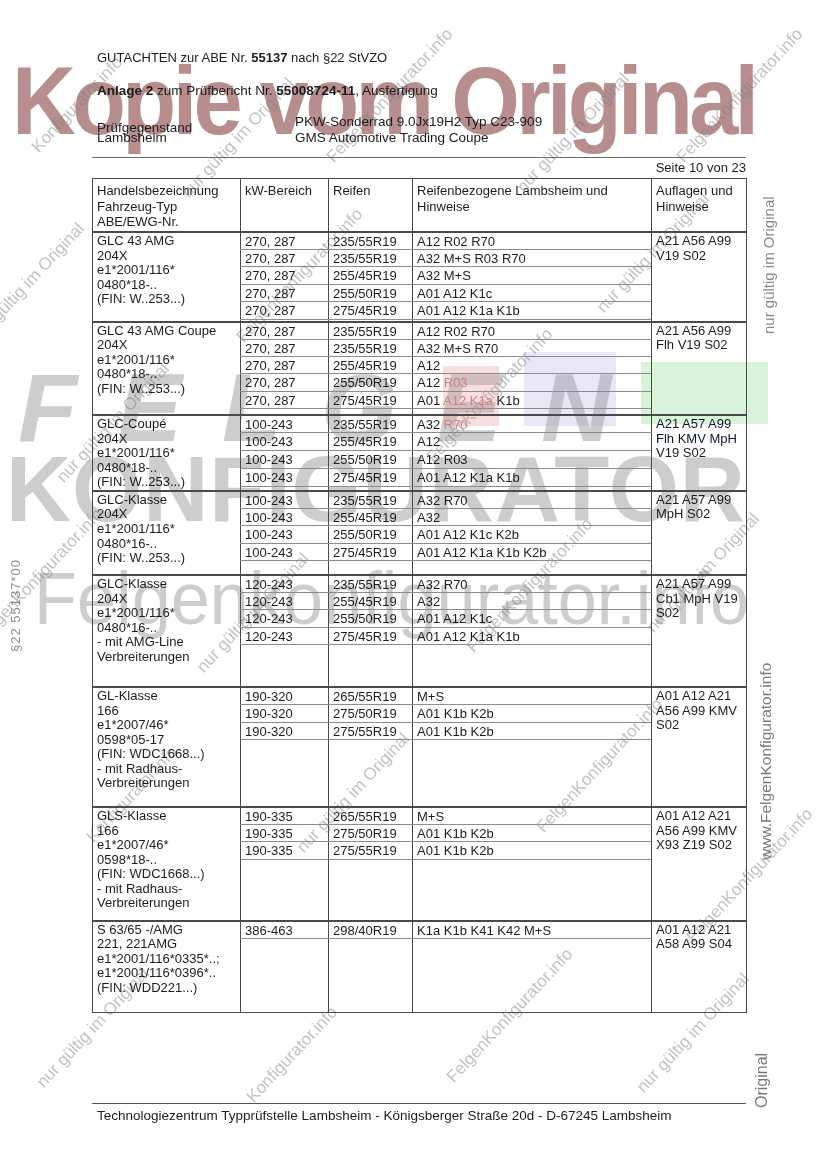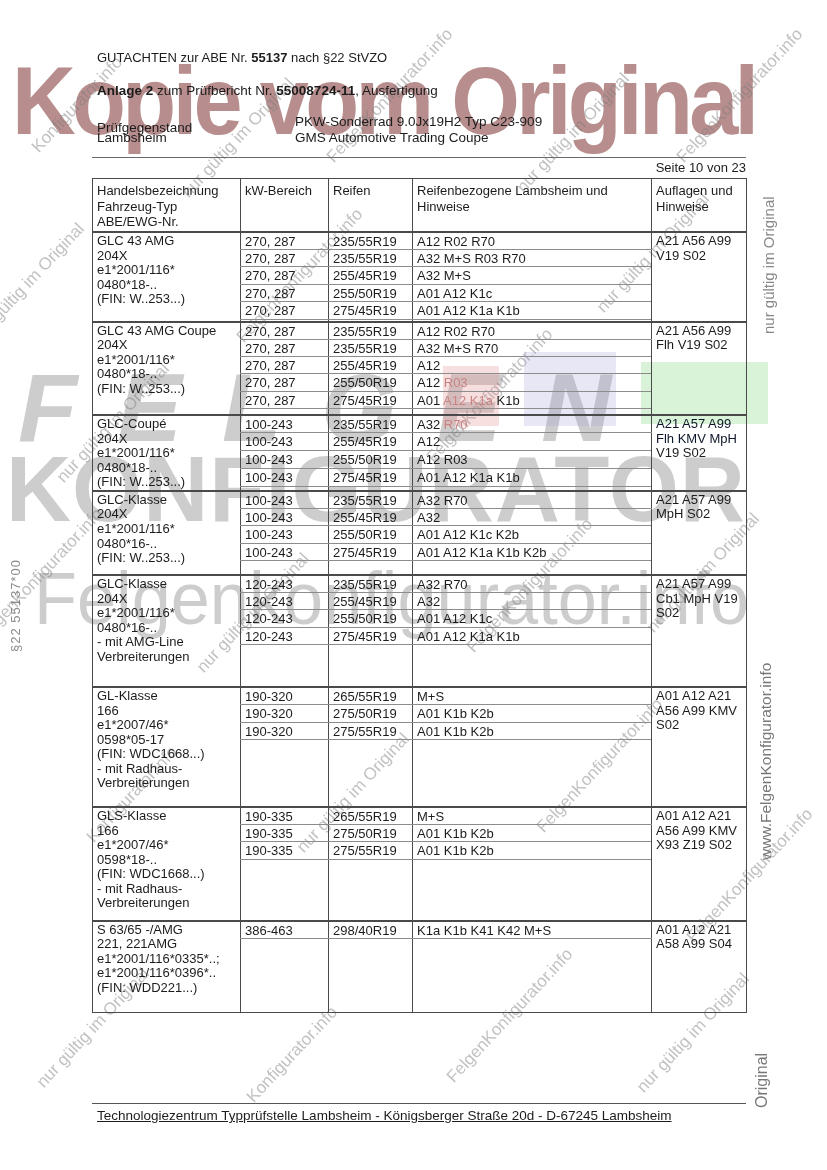--- a/index.html
+++ b/index.html
@@ -45,21 +45,21 @@
   .hwg{display:block;white-space:pre-line;color:#0f172a;}
   .hwg:empty{display:none;}
   .red{color:#c98383;}
   tr.fill td{border-bottom:none;}
   tr.f1 td{height:0;}   tr.f2 td{height:4px;}  tr.f3 td{height:2px;}
   tr.f4 td{height:12px;} tr.f5 td{height:40px;} tr.f6 td{height:65px;}
   tr.f7 td{height:59px;} tr.f8 td{height:72px;}
 
   
   #botrule{left:92px;top:1103px;width:654px;height:0;border-top:1px solid #555;}
-  #footer-text{left:97px;top:1108px;font-size:13.5px;text-decoration:underline;}
+  #footer-text{left:97px;top:1108px;font-size:13.5px;}
 
   
   #band-pink{left:443px;top:366px;width:56px;height:60px;background:rgba(228,150,150,0.30);}
   #band-lav{left:524px;top:352px;width:92px;height:74px;background:rgba(160,160,215,0.25);}
   #band-green{left:641px;top:362px;width:127px;height:62px;background:rgba(130,215,130,0.30);}
 
   
   #wm-kopie{left:12px;top:46px;font-size:96px;font-weight:600;letter-spacing:-4px;
      color:rgba(167,116,116,0.82);white-space:nowrap;transform:scaleX(0.92);transform-origin:0 0;}
   #wm-felgen{left:18px;top:352px;font-size:97px;font-weight:700;letter-spacing:40px;

